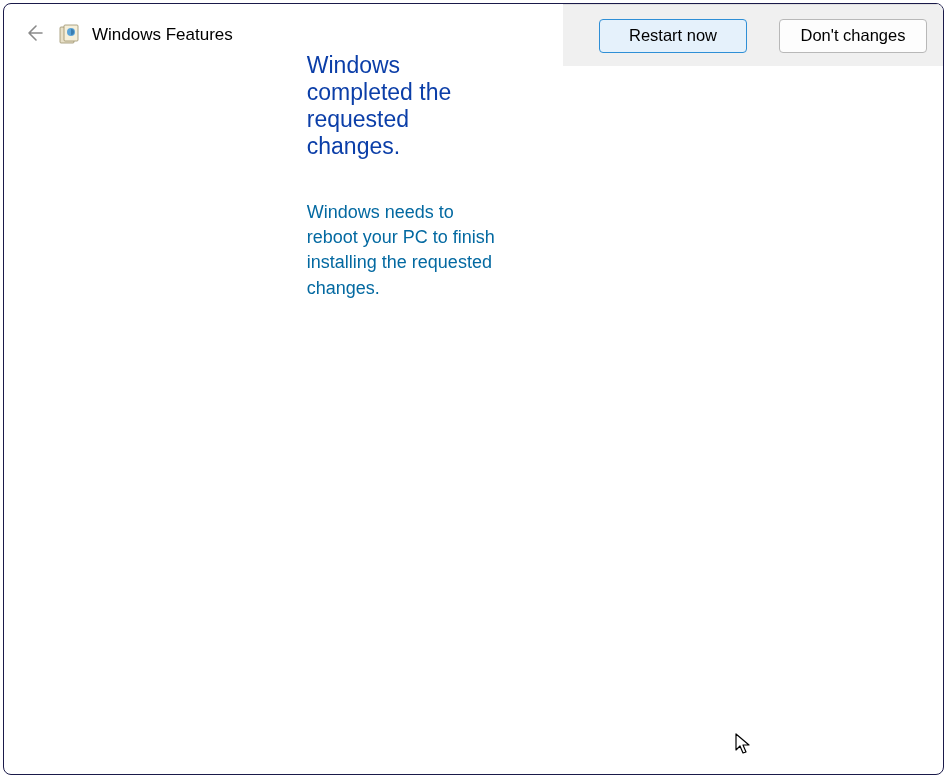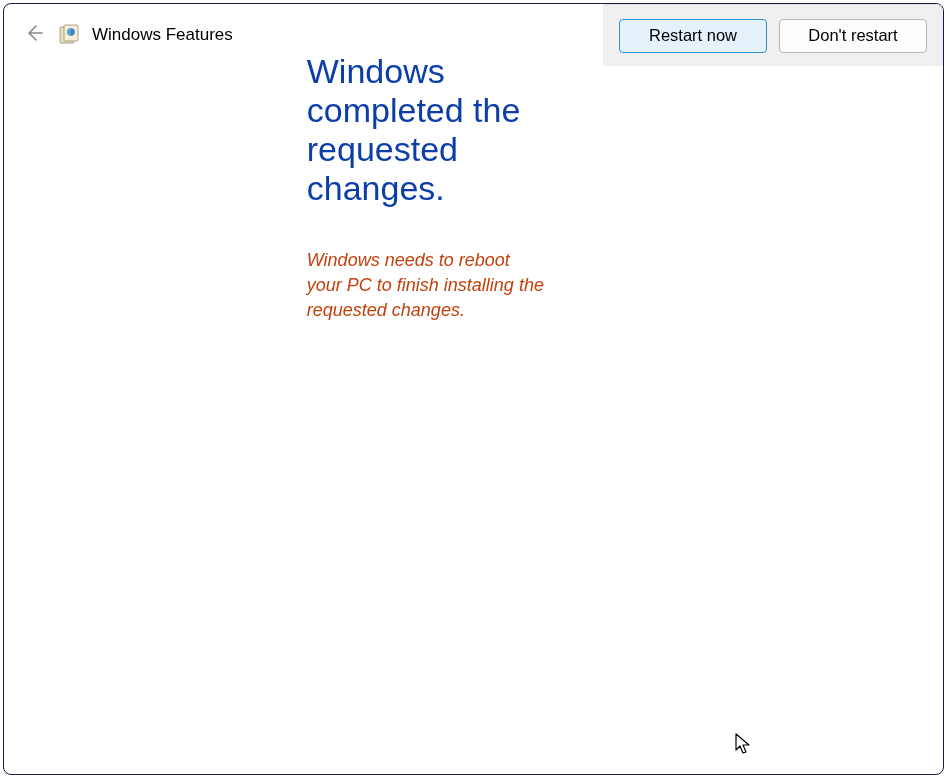--- a/index.html
+++ b/index.html
@@ -62,29 +62,28 @@
     .app-title {
       font-size: 17px;
       color: #000;
     }
     .content {
       flex: 1;
       padding: 48px 58px 0 58px;
     }
     .heading {
       color: #0b3ea8;
-      font-size: 34px;
+      font-size: 23px;
       font-weight: 400;
       margin-bottom: 40px;
     }
     .body-text {
-      color: #c2410c;
+      color: #0369a1;
       font-size: 18px;
       line-height: 1.4;
-      font-style: italic;
     }
     .footer {
       height: 62px;
       background: #f0f0f0;
       border-top: 1px solid #e0e0e0;
       display: flex;
       align-items: center;
       justify-content: flex-end;
       gap: 12px;
       padding: 0 16px;
@@ -93,20 +92,21 @@
       min-width: 148px;
       height: 34px;
       border: 1px solid #b8b8b8;
       background: #fdfdfd;
       border-radius: 4px;
       font-family: inherit;
       font-size: 16.5px;
       color: #000;
       cursor: pointer;
       padding: 0 18px;
+      margin-left: 20px;
     }
     .btn.primary {
       border: 1px solid #2f8fd6;
       background: #e5f1fb;
       position: relative;
     }
     .cursor-overlay {
       position: absolute;
       pointer-events: none;
       left: 735px;
@@ -149,21 +149,21 @@
     <span class="app-title">Windows Features</span>
   </div>
 
   <div class="content">
     <h1 class="heading">Windows completed the requested changes.</h1>
     <p class="body-text">Windows needs to reboot your PC to finish installing the requested changes.</p>
   </div>
 
   <div class="footer">
     <button class="btn primary">Restart now</button>
-    <button class="btn">Don't restart</button>
+    <button class="btn">Don't changes</button>
   </div>
 
 </div>
 
 <span class="cursor-overlay">
   <svg width="18" height="22" viewBox="0 0 18 22">
     <path d="M1 1 L1 17 L5 13 L8 20 L11 19 L8 12 L14 12 Z" fill="#fff" stroke="#000" stroke-width="1.2" stroke-linejoin="round"></path>
   </svg>
 </span>
 

